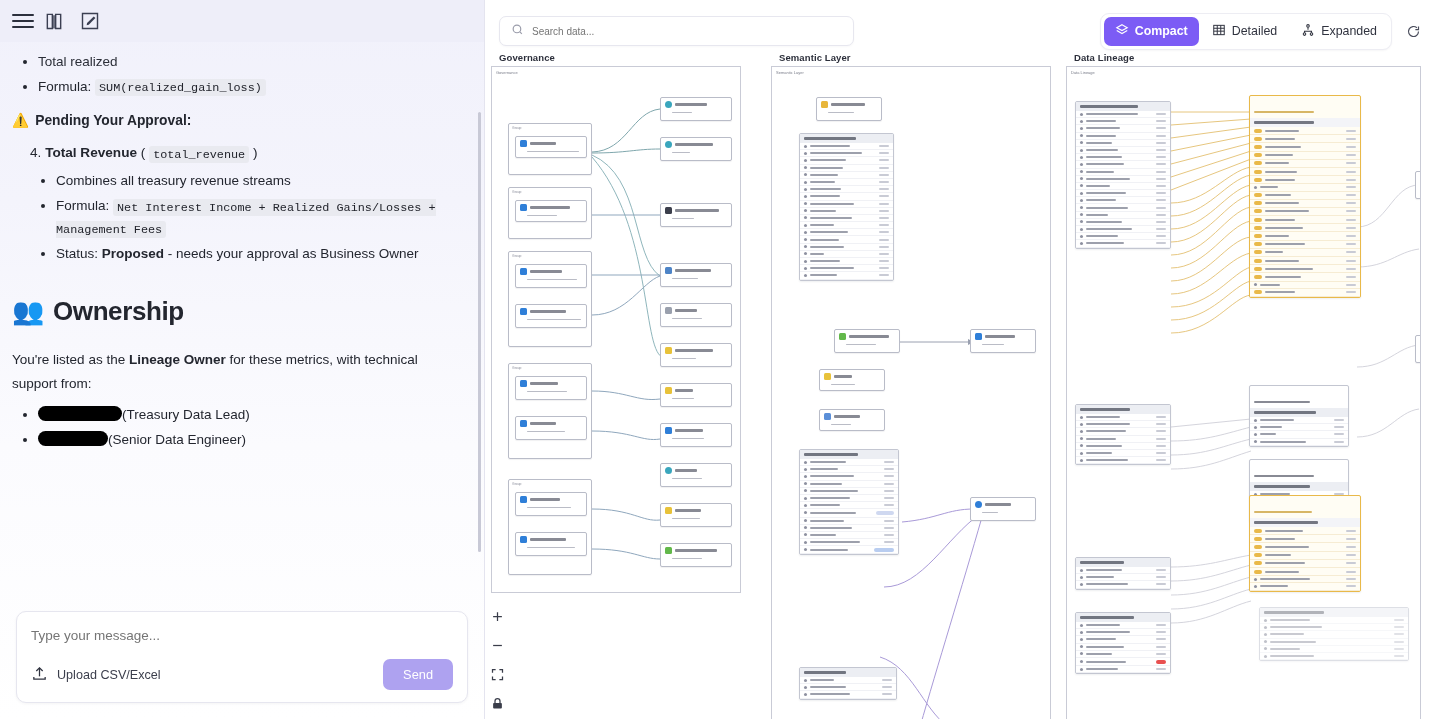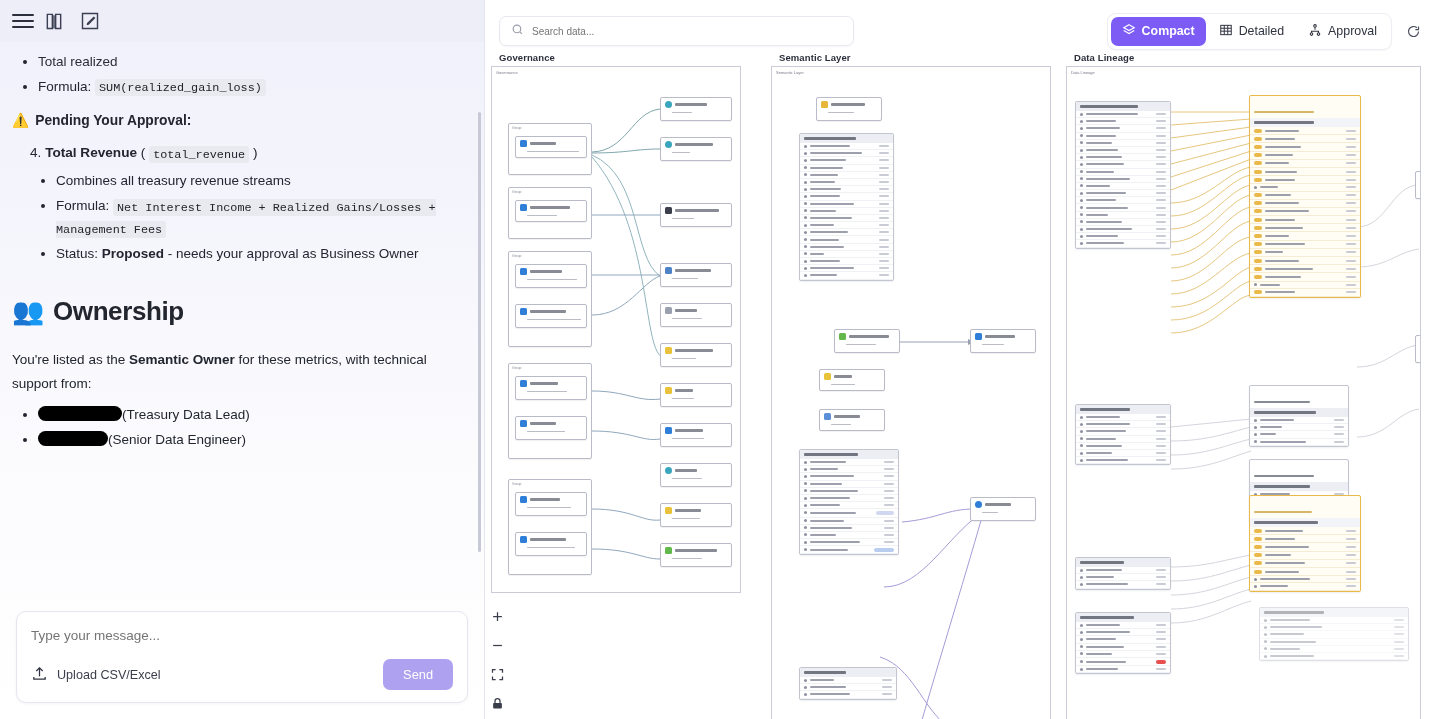--- a/index.html
+++ b/index.html
@@ -254,21 +254,21 @@
             </li>
           </ul>
         </div>
 
         <div class="ownership-h">
           <span>👥</span>
           <span>Ownership</span>
         </div>
 
         <div class="para">
-          <span>You're listed as the </span><b>Semantic Owner</b><span> for these metrics, with technical support from:</span>
+          <span>You're listed as the </span><b>Lineage Owner</b><span> for these metrics, with technical support from:</span>
         </div>
 
         <ul class="b" style="margin-top:9px">
           <li>
             <span class="redacted-name nm1"></span><span>(Treasury Data Lead)</span>
           </li>
           <li>
             <span class="redacted-name nm2"></span><span>(Senior Data Engineer)</span>
           </li>
         </ul>
@@ -333,21 +333,21 @@
           </div>
           <div class="vt">
             <span>
               <svg viewBox="0 0 24 24" fill="none" stroke="currentColor" stroke-width="1.8">
                 <circle cx="12" cy="5" r="2.2"></circle>
                   <circle cx="6" cy="19" r="2.2"></circle>
                   <circle cx="18" cy="19" r="2.2"></circle>
                 <path d="M12 7.2v4.3M6 16.8v-2.6h12v2.6"></path>
               </svg>
             </span>
-            <span>Approval</span>
+            <span>Expanded</span>
           </div>
         </div>
         <div class="refresh-btn">
           <svg viewBox="0 0 24 24" fill="none" stroke="currentColor" stroke-width="1.9">
             <path d="M20 12a8 8 0 1 1-2.6-5.9"></path>
               <path d="M20 4v5h-5"></path>
           </svg>
         </div>
       </div>
     </div>

